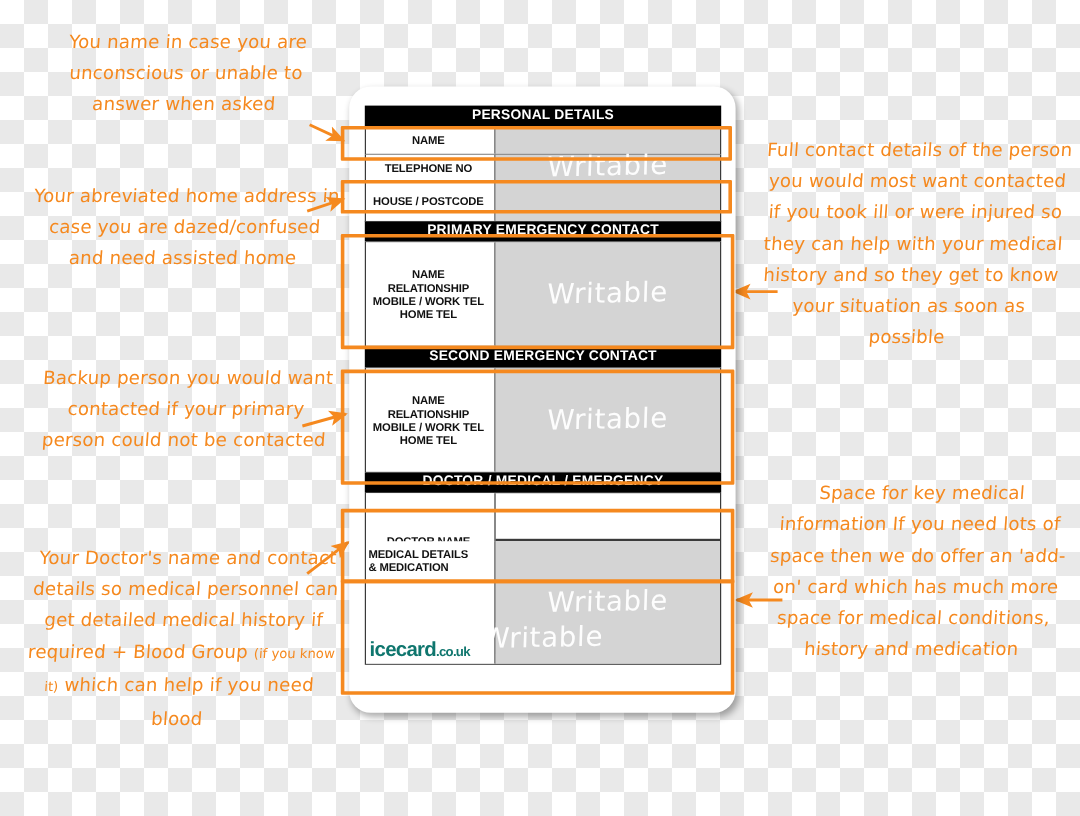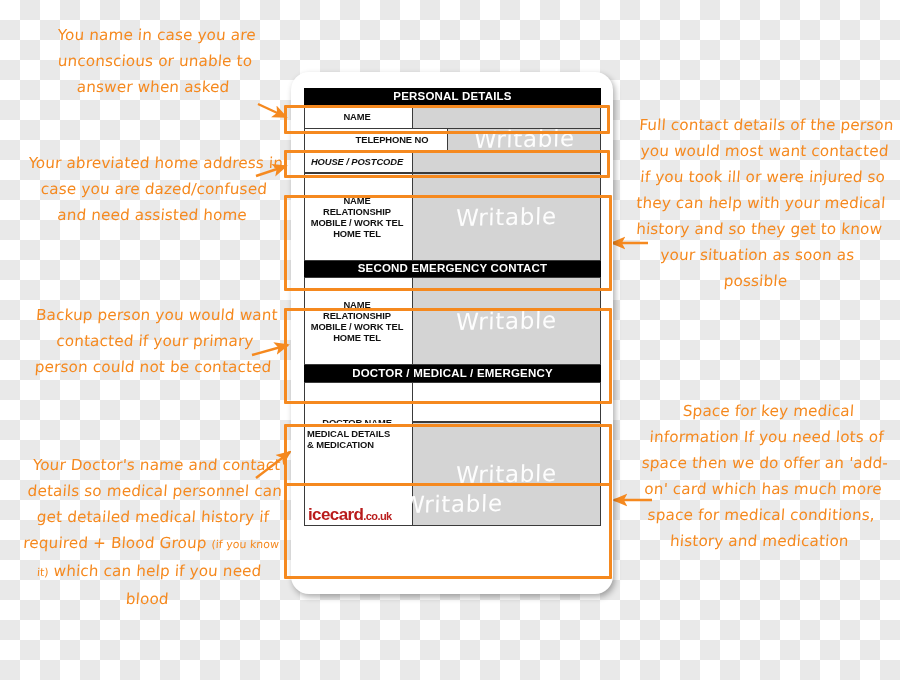--- a/index.html
+++ b/index.html
@@ -56,30 +56,30 @@
     box-sizing:border-box;
   }
   .writetxt{
     color:#ffffff;font-size:23px;
     font-family:"DejaVu Sans", sans-serif;
     font-weight:400;letter-spacing:.6px;
     transform:skewX(-3deg) rotate(-1.2deg);
     opacity:.97;
   }
   .brand{
-    font-size:17px;font-weight:bold;color:#b91c1c;
+    font-size:17px;font-weight:bold;color:#0f766e;
     padding-left:3px;line-height:18px;letter-spacing:-.6px;
   }
   .brand .tld{font-size:11px;font-weight:bold;}
   .spacer{flex:1 1 auto;}
 
   
   .h-name    {height:24px;}
-  .h-tel     {height:22px;padding-left:35px;}
-  .h-house   {height:22px;font-style:italic;}
+  .h-tel     {height:22px;}
+  .h-house   {height:34px;}
   .h-contact {height:88px;}
   .h-doc     {height:40px;flex-direction:column;}
   .h-med     {height:104px;}
 
   
   .hl{
     position:absolute;border:3px solid #F5891F;box-sizing:border-box;
     pointer-events:none;border-radius:1px;
   }
 
@@ -146,20 +146,21 @@
       </div>
     </div>
 
     <div class="block h-house">
       <div class="labels">
         <div class="lbl">HOUSE / POSTCODE</div>
       </div>
       <div class="writearea"></div>
     </div>
 
+    <div class="sec-head">PRIMARY EMERGENCY CONTACT</div>
 
     <div class="block topline h-contact">
       <div class="labels">
         <div class="lbl">NAME</div>
         <div class="lbl">RELATIONSHIP</div>
         <div class="lbl">MOBILE / WORK TEL</div>
         <div class="lbl">HOME TEL</div>
       </div>
       <div class="writearea">
         <span class="writetxt">Writable</span>

